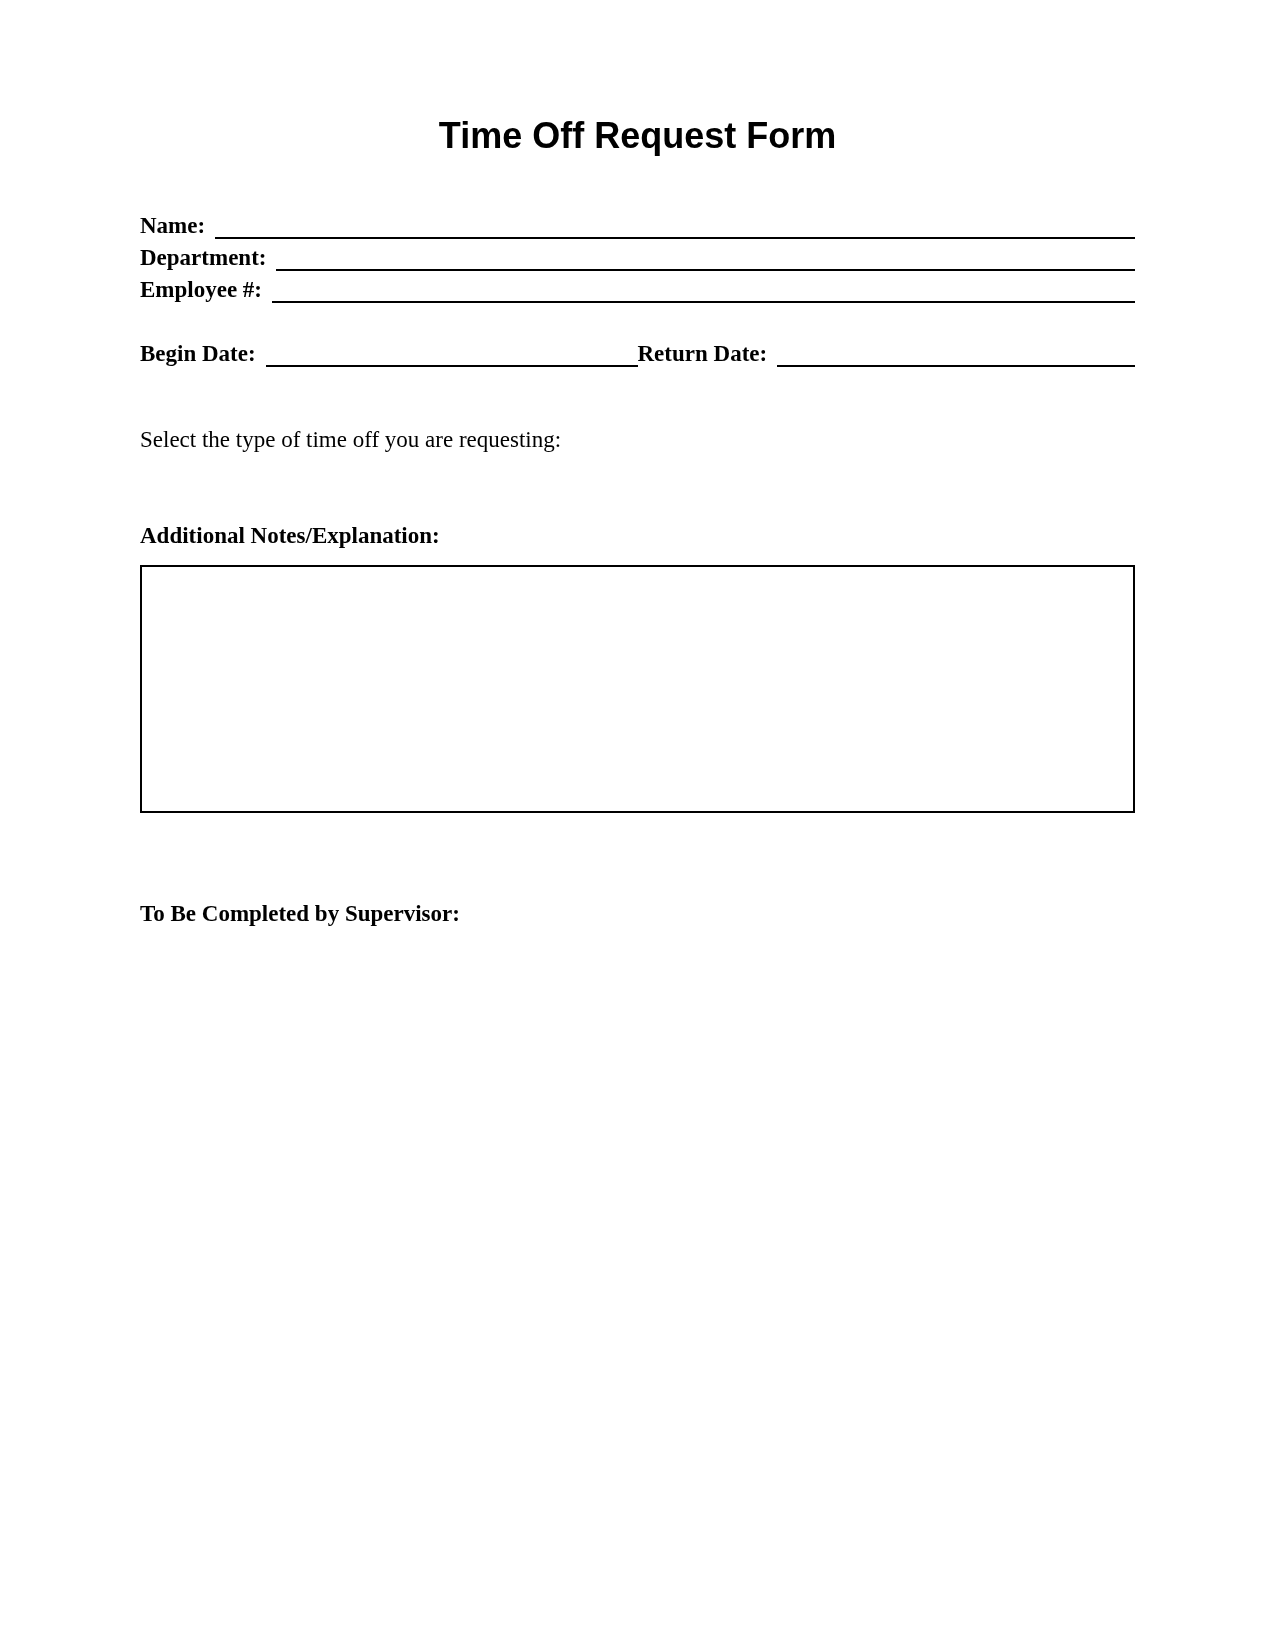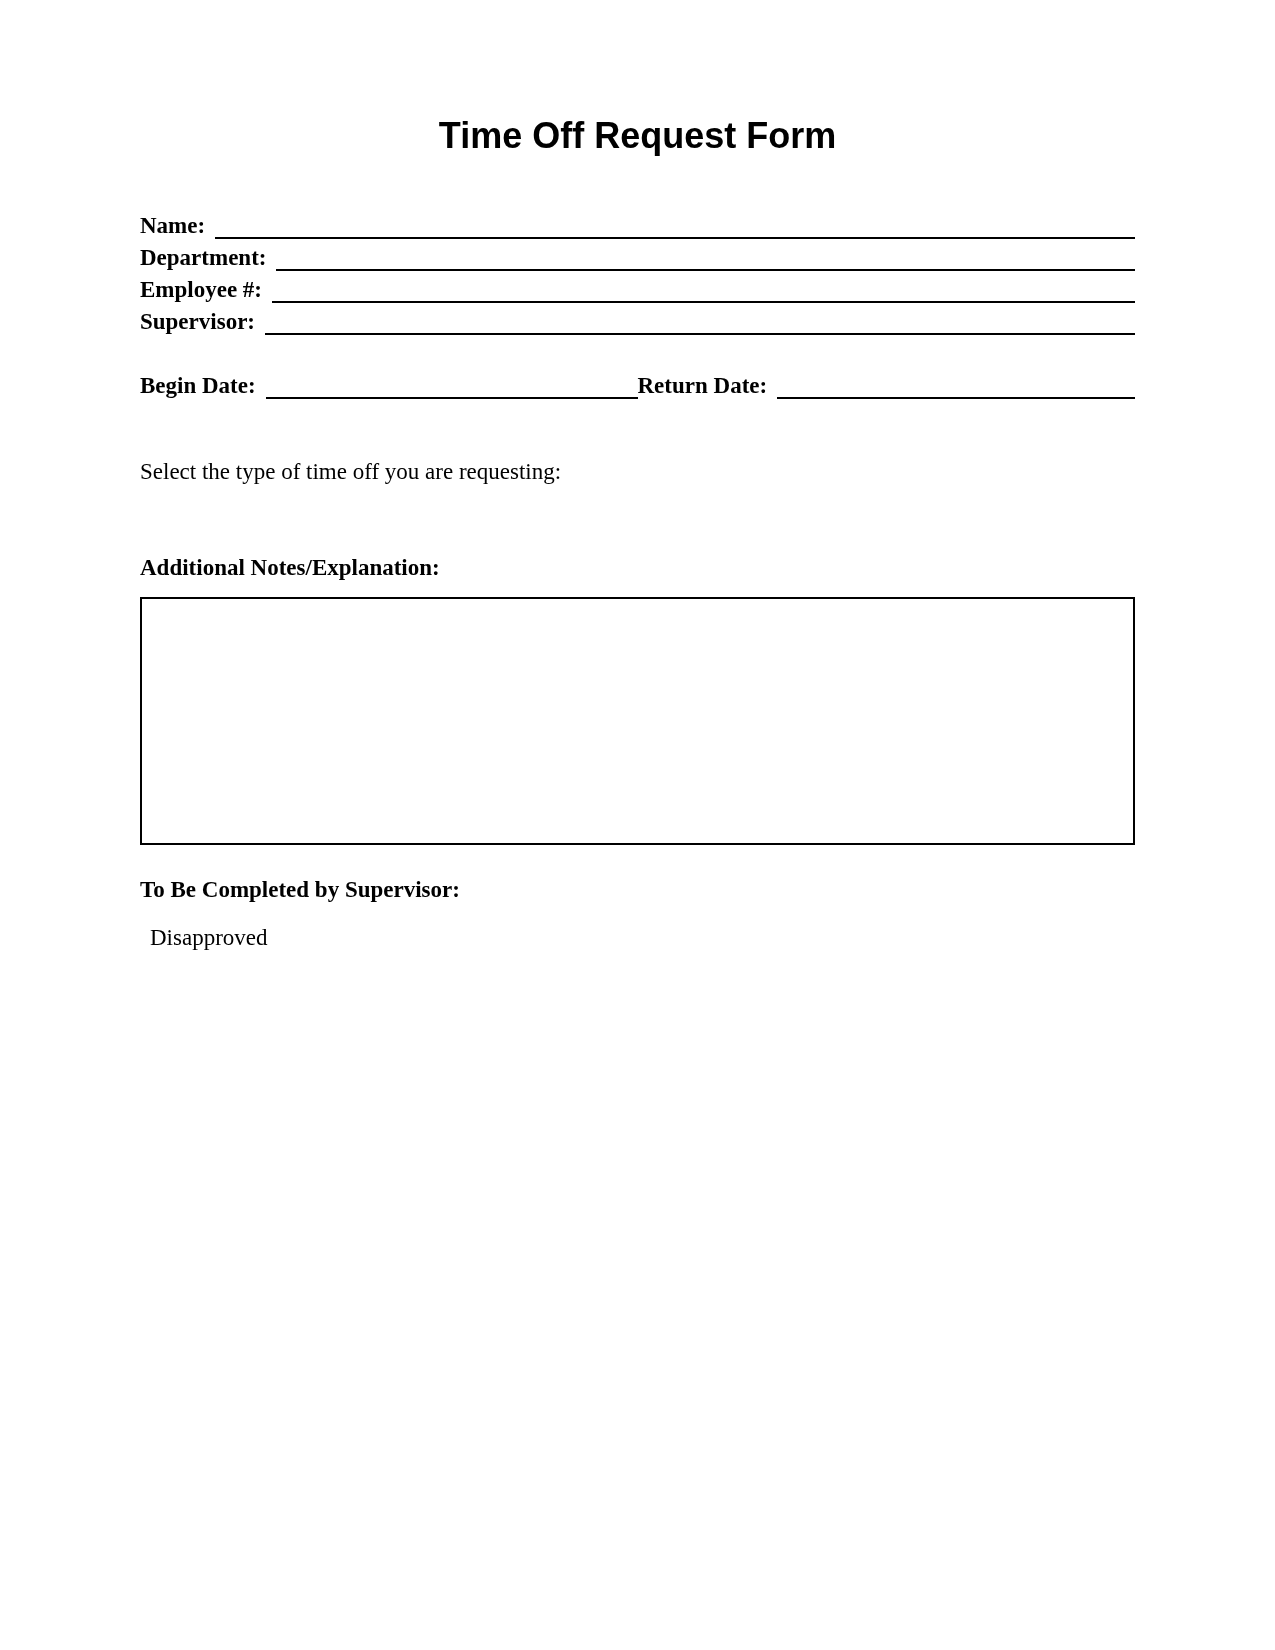--- a/index.html
+++ b/index.html
@@ -69,21 +69,21 @@
       width: 100%;
       height: 248px;
       border: 2px solid #000;
       font-family: inherit;
       font-size: 22px;
       padding: 8px;
       resize: none;
       outline: none;
     }
     .supervisor-section {
-      margin-top: 28px;
+      margin-top: 84px;
     }
     .supervisor-label {
       font-weight: bold;
       font-size: 23px;
       margin-bottom: 22px;
     }
     .approval-row {
       display: flex;
       align-items: flex-end;
       margin-left: 10px;
@@ -122,43 +122,36 @@
     <input type="text" class="field-input" style="">
   </div>
   <div class="field-row">
     <span class="field-label">Department:</span>
     <input type="text" class="field-input" style="">
   </div>
   <div class="field-row">
     <span class="field-label">Employee #:</span>
     <input type="text" class="field-input" style="">
   </div>
-  <div class="field-row">
-    <span class="field-label">Supervisor:</span>
-    <input type="text" class="field-input" style="">
-  </div>
 </div>
 
 <div class="date-grid">
   <div class="field-row">
     <span class="field-label">Begin Date:</span>
     <input type="text" class="field-input" style="">
   </div>
   <div class="field-row">
     <span class="field-label">Return Date:</span>
     <input type="text" class="field-input" style="">
   </div>
 </div>
 
 <p class="select-text">Select the type of time off you are requesting:</p>
 
 <div class="notes-label">Additional Notes/Explanation:</div>
 <textarea class="notes-box" style=""></textarea>
 
 <div class="supervisor-section">
   <div class="supervisor-label">To Be Completed by Supervisor:</div>
-  <div class="disapproved-row">
-    <span>Disapproved</span>
-  </div>
 </div>
 
 
 
 
 </body></html>

